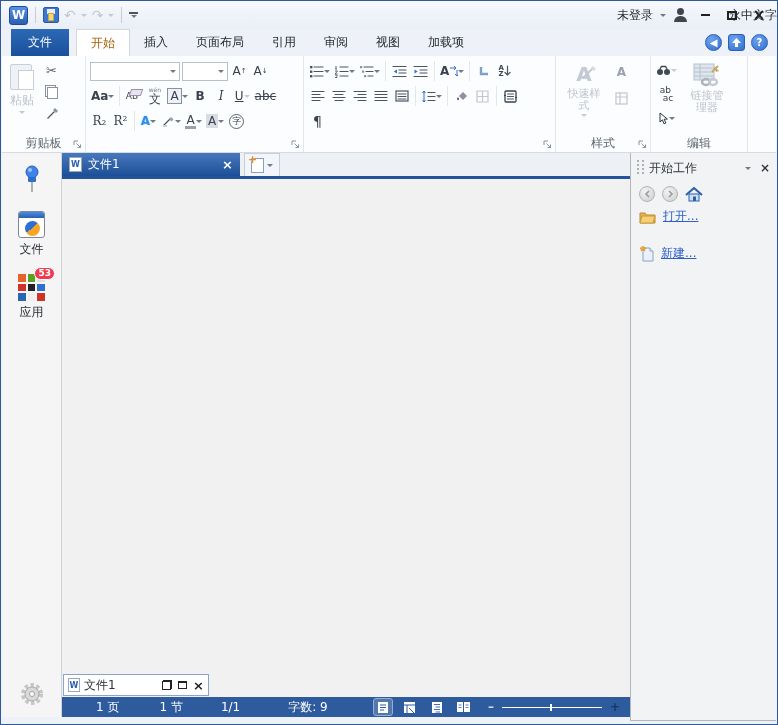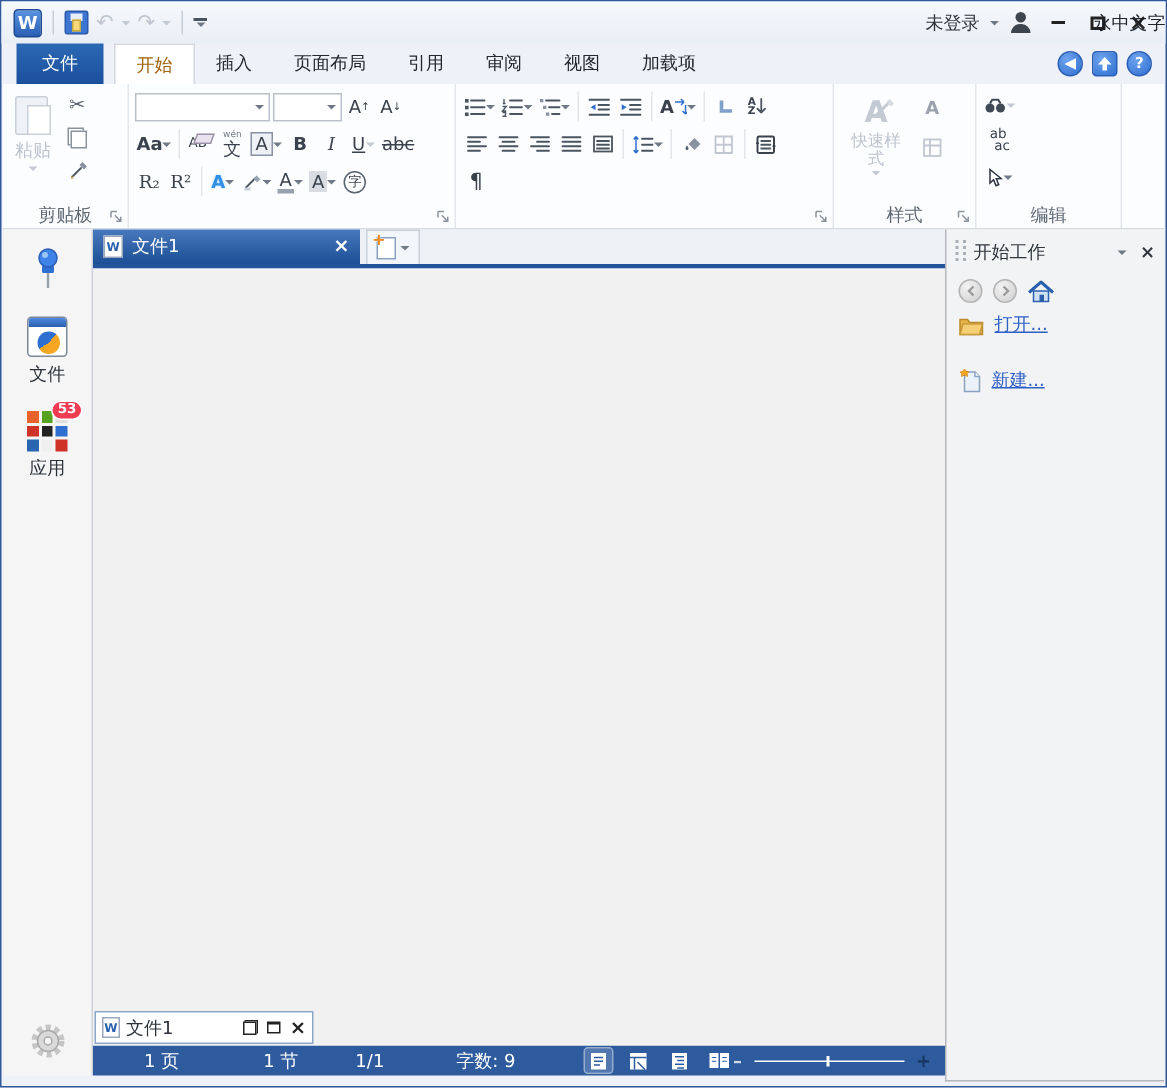--- a/index.html
+++ b/index.html
@@ -511,20 +511,31 @@
                 <span style="padding-left:3px">ac</span>
               </span>
             </span>
           <span class="rb">
             <svg class="ic" width="11" height="13" viewBox="0 0 11 13">
                 <path d="M2 1 l0 9 2.4-2.2 1.6 4 1.8-.8 -1.6-3.8 3.2-.2 z" fill="#fff" stroke="#2b3340" stroke-width="1"></path>
               </svg>
             <span class="car"></span>
             </span>
         </div>
+        <div class="bigbtn dis">
+          <svg class="ic" width="30" height="26" viewBox="0 0 30 26">
+            <rect x="2" y="2" width="20" height="16" fill="#dfe5ec" stroke="#b9c2cc"></rect>
+              <path d="M2 6h20M2 10h20M2 14h20M8 2v16" stroke="#b9c2cc"></path>
+            <ellipse cx="14" cy="20" rx="4" ry="3" fill="none" stroke="#aab3be" stroke-width="2.4"></ellipse>
+              <ellipse cx="21" cy="20" rx="4" ry="3" fill="none" stroke="#c1c9d2" stroke-width="2.4"></ellipse>
+            <path d="M22 4 l5 5 -3 1 z" fill="#c8a65e"></path>
+              <path d="M20 10 l6-6" stroke="#c8a65e" stroke-width="2"></path>
+          </svg>
+          <span class="g w-two">链接管理器</span>
+        </div>
       </div>
       <div class="grp-label">
           <span>编辑</span>
         </div>
     </div>
 
     <div style="flex:1"></div>
   </div>
 
   <div class="sidebar">
@@ -588,21 +599,21 @@
         <span class="cw-ctrls">
           <span class="restore-g"></span>
           <span class="maxsm"></span>
           <span class="xsm">×</span>
         </span>
       </div>
     </div>
 
     <div class="statusbar">
       <span class="sbi" style="margin-left:34px">1 页</span>
-      <span class="sbi" style="margin-left:56px">1 节</span>
+      <span class="sbi" style="margin-left:40px">1 节</span>
       <span class="sbi" style="margin-left:38px">1/1</span>
       <span class="sbi" style="margin-left:48px">字数: 9</span>
       <span class="viewbtns">
         <span class="vb on">
             <svg class="ic" width="12" height="13" viewBox="0 0 12 13">
               <rect x="1" y="1" width="10" height="11" fill="#fff"></rect>
               <path d="M3 4h6M3 6.5h6M3 9h4" stroke="#2d5b9e"></path>
             </svg>
           </span>
         <span class="vb">

